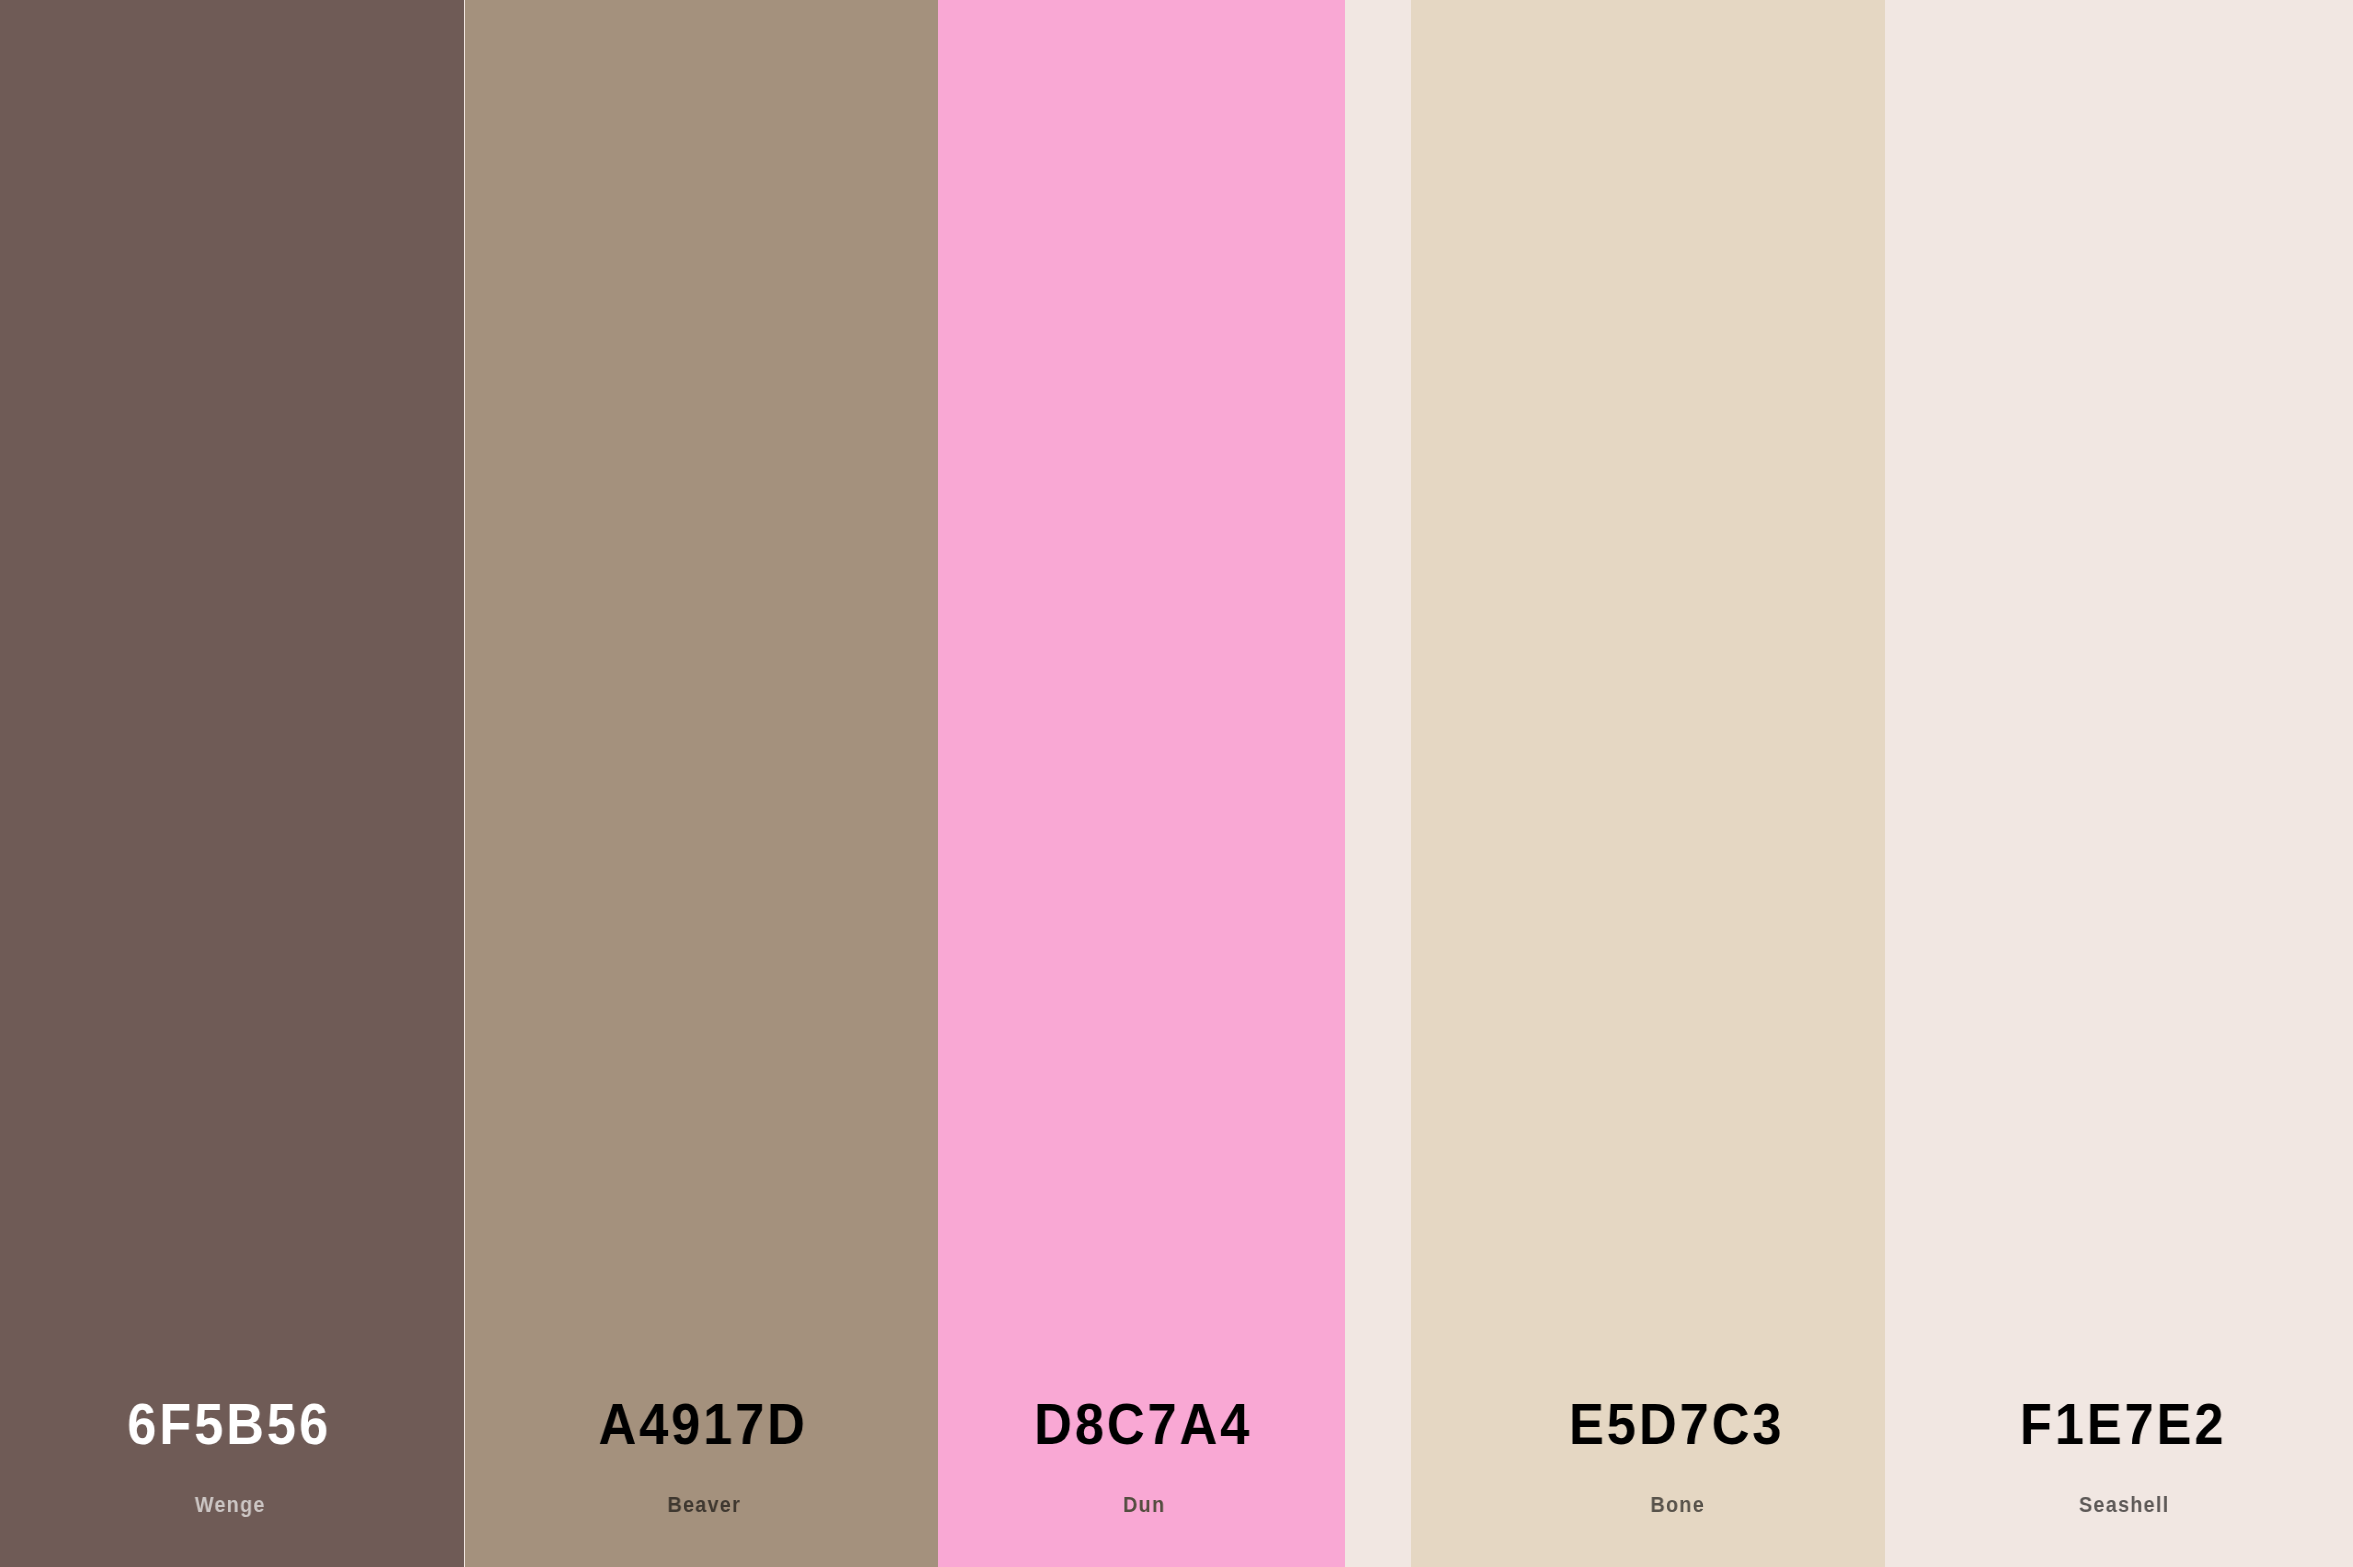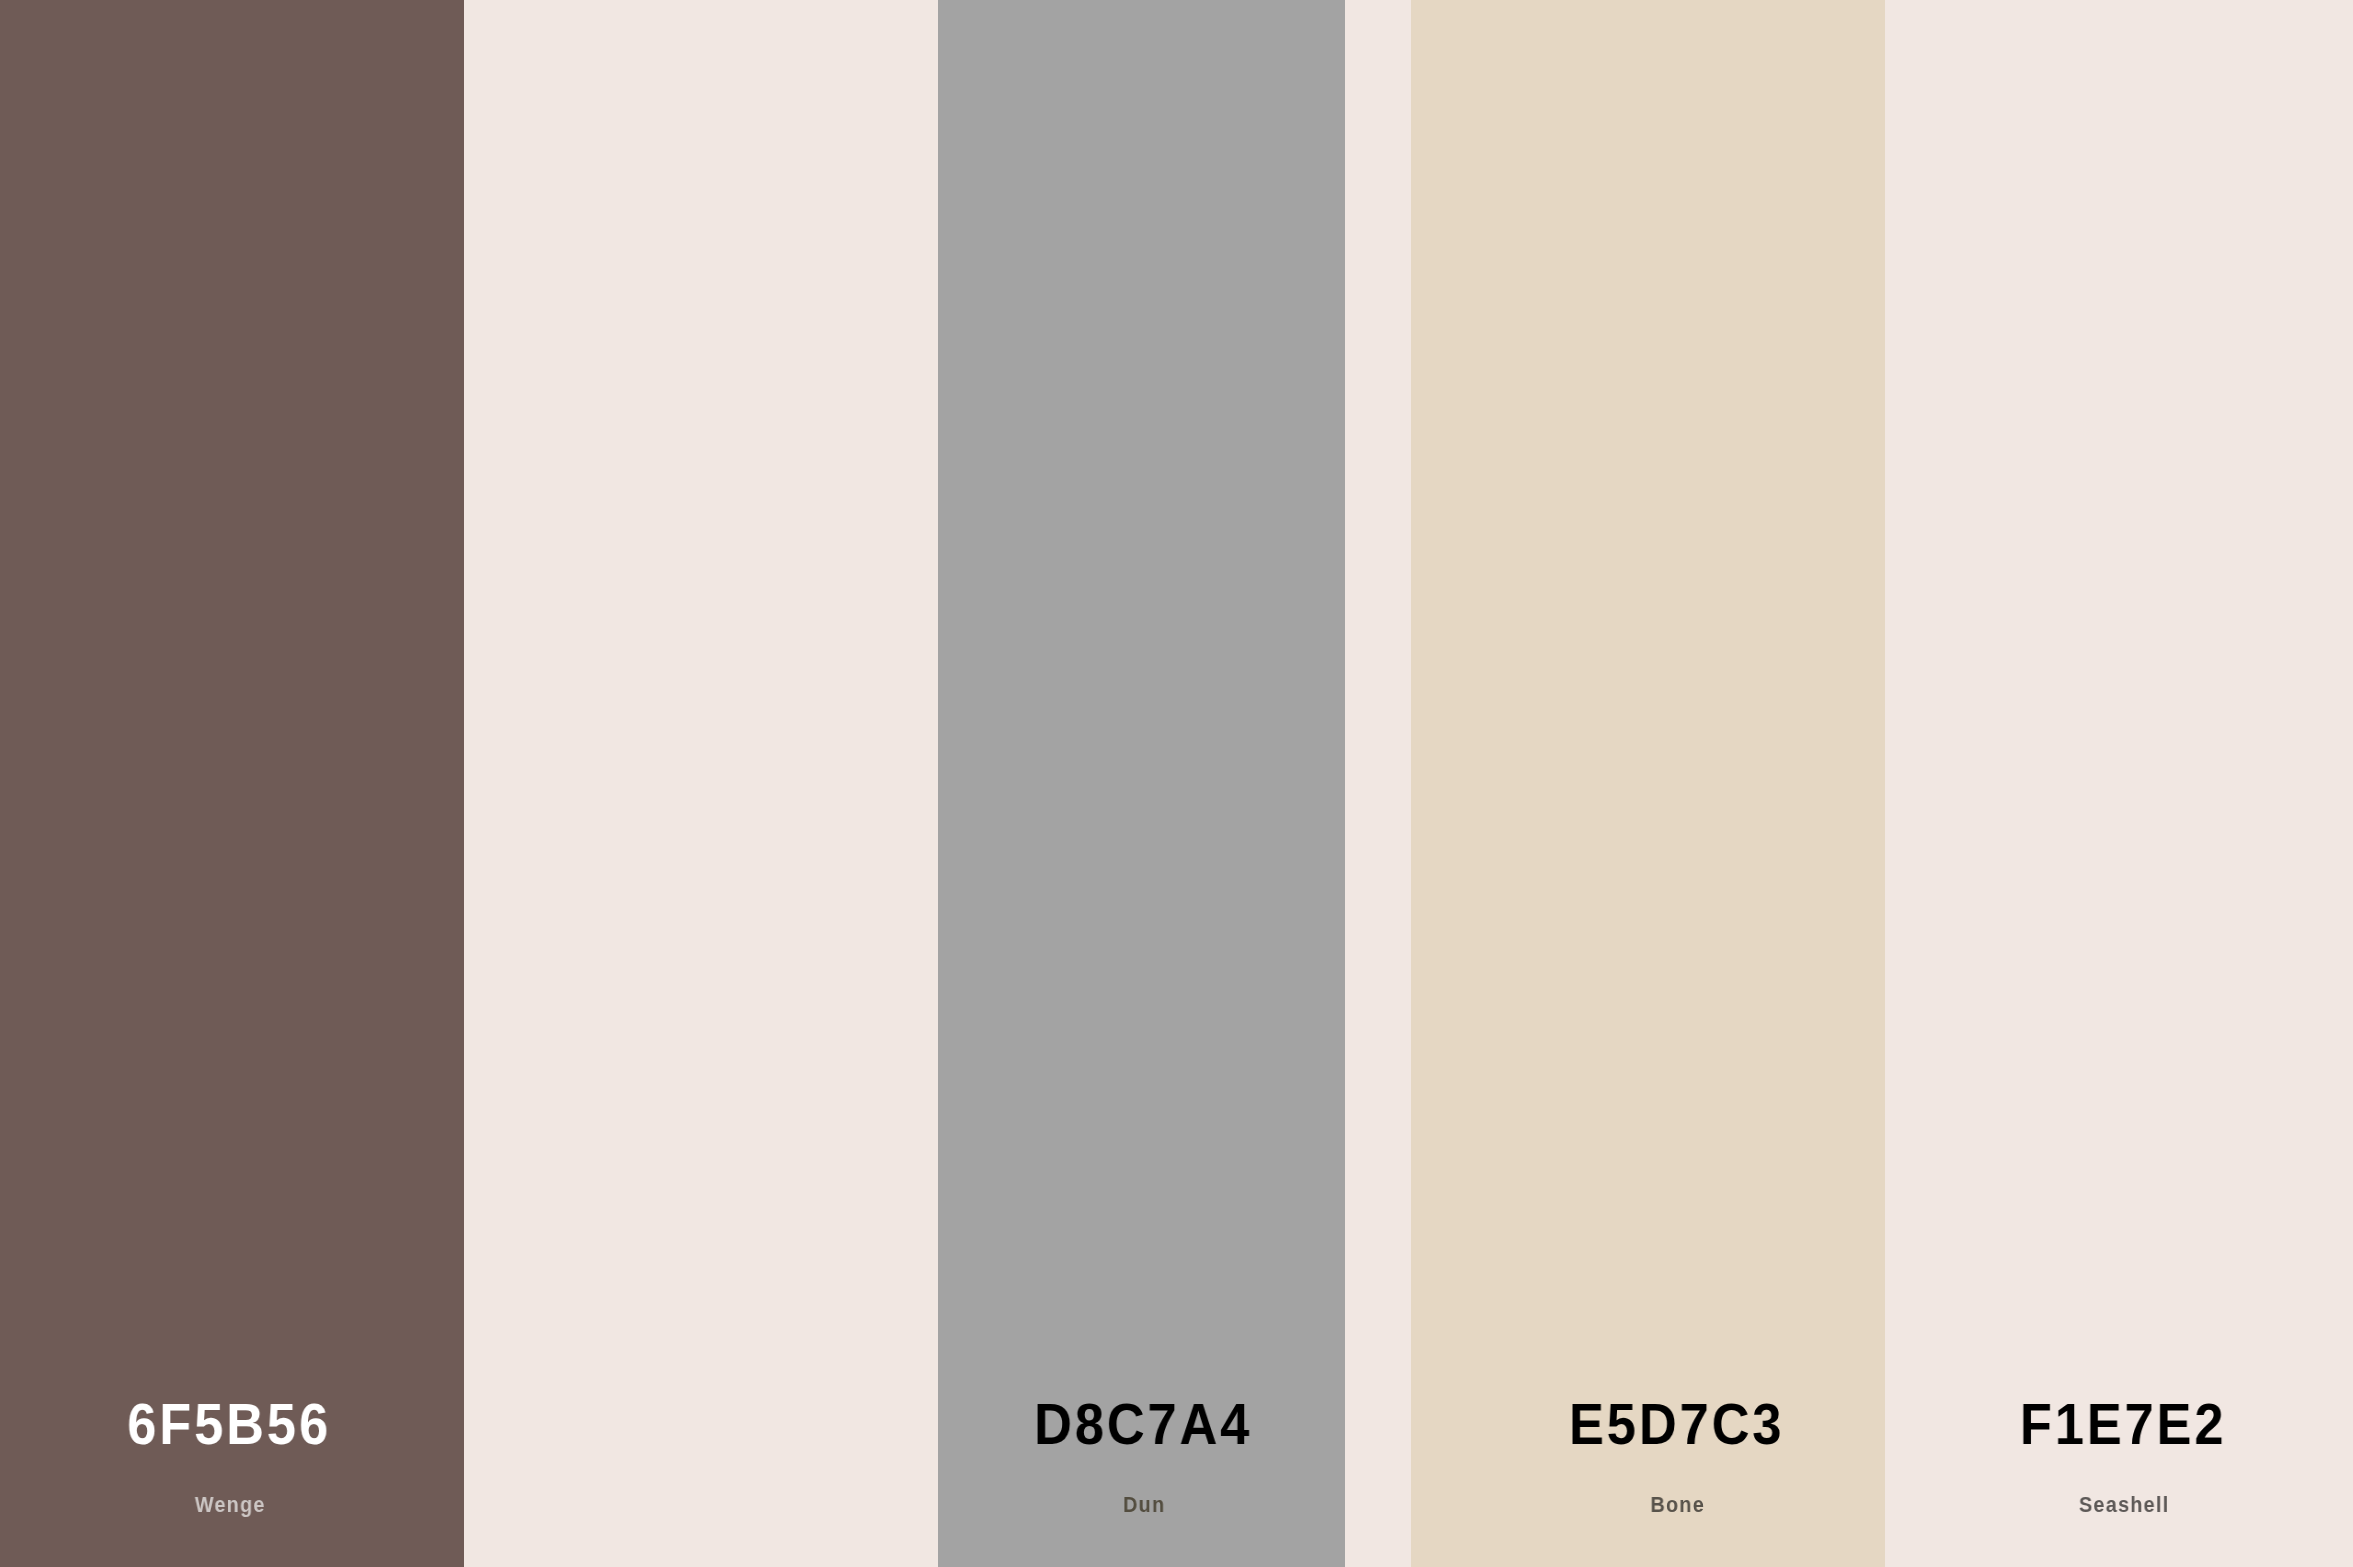--- a/index.html
+++ b/index.html
@@ -29,21 +29,25 @@
   }
 </style>
 </head>
 <body>
 
 <div class="palette">
   <div class="swatch" style="left:-8.6px;width:473px;background:#6F5B56">
     <div class="sw-text hex" style="color:#FFFFFF">6F5B56</div>
     <div class="sw-text name" style="color:#CCC6C4">Wenge</div>
   </div>
-  <div class="swatch" style="left:938px;width:407px;background:#a3a3a3">
+  <div class="swatch" style="left:465px;width:473px;background:#A4917D">
+    <div class="sw-text hex" style="color:#000000">A4917D</div>
+    <div class="sw-text name" style="color:#3F3830">Beaver</div>
+  </div>
+  <div class="swatch" style="left:938px;width:407px;background:#f9a8d4">
     <div class="sw-text hex" style="color:#000000">D8C7A4</div>
     <div class="sw-text name" style="color:#534D3F">Dun</div>
   </div>
   <div class="swatch" style="left:1411px;width:528px;background:#E5D7C3">
     <div class="sw-text hex" style="color:#000000">E5D7C3</div>
     <div class="sw-text name" style="color:#58534B">Bone</div>
   </div>
   <div class="swatch" style="left:1885px;width:473px;background:#F1E7E2">
     <div class="sw-text hex" style="color:#000000">F1E7E2</div>
     <div class="sw-text name" style="color:#5D5957">Seashell</div>

